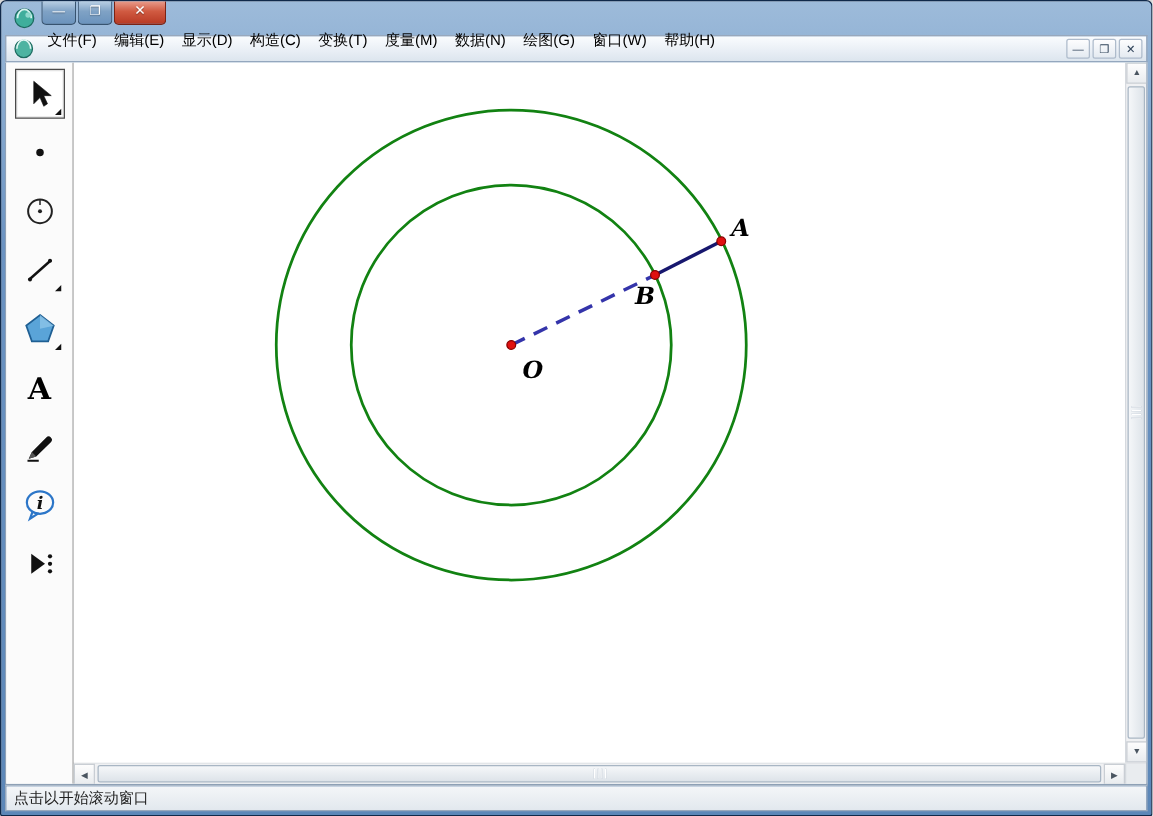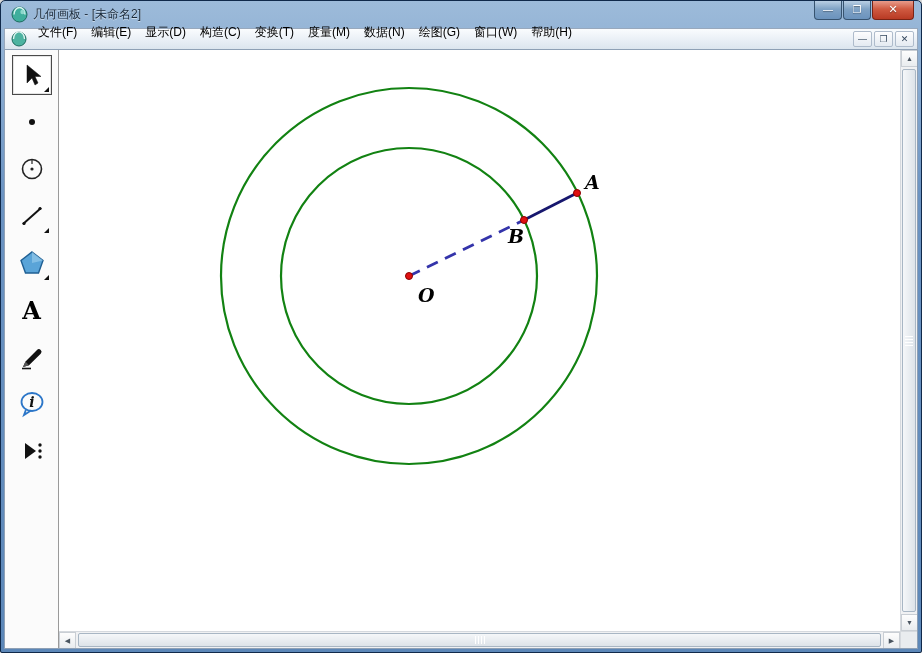--- a/index.html
+++ b/index.html
@@ -98,21 +98,20 @@
 <body>
 
 <div class="window">
 
   <div class="titlebar">
     <svg class="app-icon" viewBox="0 0 17 17">
       <circle cx="8.5" cy="8.5" r="7.5" fill="#3fae9c" stroke="#1d6b60"></circle>
       <path d="M3 8.5 A5.5 7 0 0 1 14 8.5" fill="none" stroke="#d8f4ef" stroke-width="1.4"></path>
       <circle cx="11.5" cy="6" r="2.2" fill="#8ed8cc"></circle>
     </svg>
-    <span class="title-text">几何画板 - [未命名2]</span>
     <div class="win-buttons">
       <div class="win-btn">—</div>
       <div class="win-btn">❐</div>
       <div class="win-btn close">✕</div>
     </div>
   </div>
 
   <div class="menubar">
     <svg class="child-icon" viewBox="0 0 16 16">
       <circle cx="8" cy="8" r="7" fill="#4db3a1" stroke="#1d6b60"></circle>
@@ -252,14 +251,17 @@
             </div>
           </div>
           <div class="sb-btn">▶</div>
         </div>
         <div class="sb-corner"></div>
       </div>
     </div>
 
   </div>
 
+  <div class="statusbar">
+    <span>点击以开始滚动窗口</span>
+  </div>
 
 </div>
 
 </body></html>

